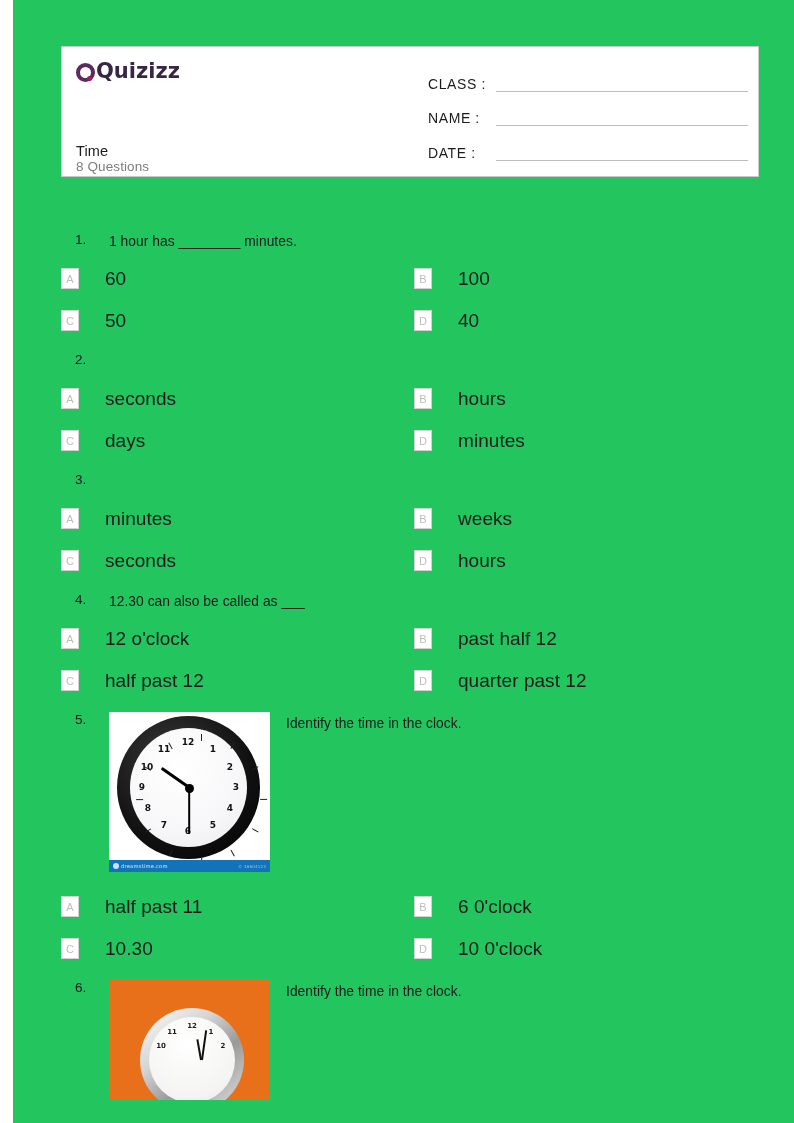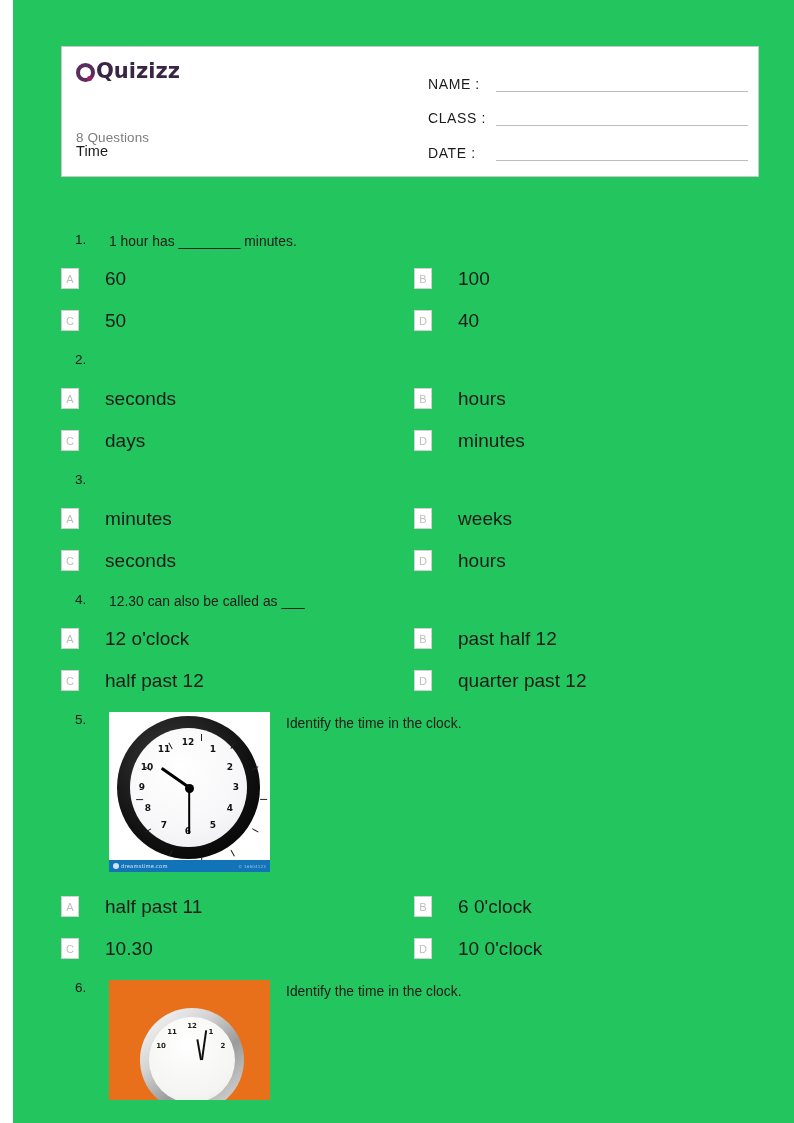--- a/index.html
+++ b/index.html
@@ -80,21 +80,21 @@
     position: absolute;
     left: 14px;
     top: 96px;
     font-size: 14.5px;
     color: #1b1b1b;
     letter-spacing: 0.1px;
   }
   .quiz-count {
     position: absolute;
     left: 14px;
-    top: 83px;
+    top: 112px;
     font-size: 13.5px;
     color: #7d7d7d;
     letter-spacing: 0.1px;
     text-align: right;
   }
 
   .header-right {
     position: absolute;
     left: 366px;
     top: 13px;
@@ -348,25 +348,25 @@
       <div class="logo">
         <span class="logo-q"></span>
           <span class="logo-text">Quizizz</span>
       </div>
       <div class="quiz-title">Time</div>
       <div class="quiz-count">8 Questions</div>
     </div>
 
     <div class="header-right">
       <div class="field-row">
+        <span class="field-label">CLASS :</span>
+        <span class="field-line"></span>
+      </div>
+      <div class="field-row">
         <span class="field-label">NAME :</span>
-        <span class="field-line"></span>
-      </div>
-      <div class="field-row">
-        <span class="field-label">CLASS :</span>
         <span class="field-line"></span>
       </div>
       <div class="field-row">
         <span class="field-label">DATE  :</span>
         <span class="field-line"></span>
       </div>
     </div>
 
   </div>
 

